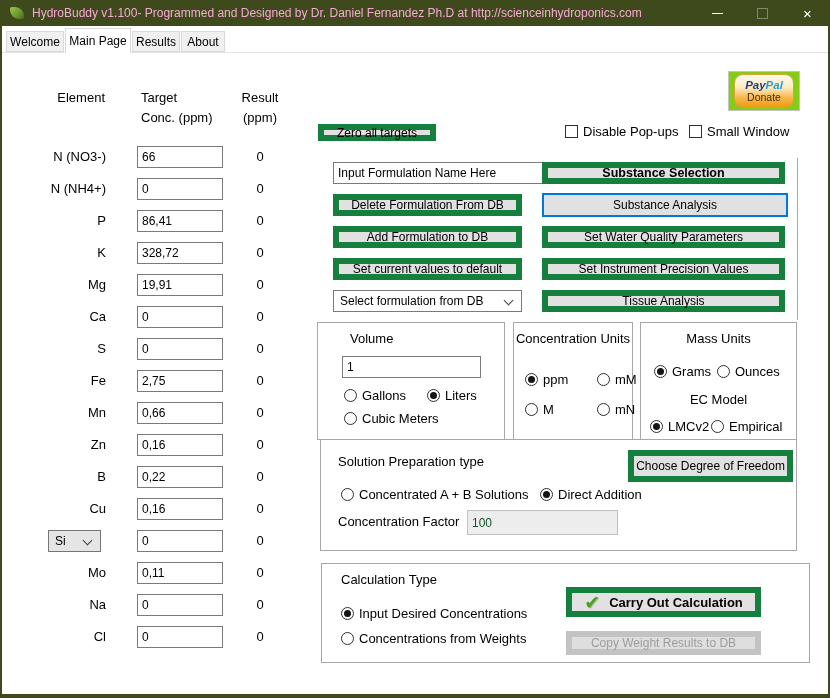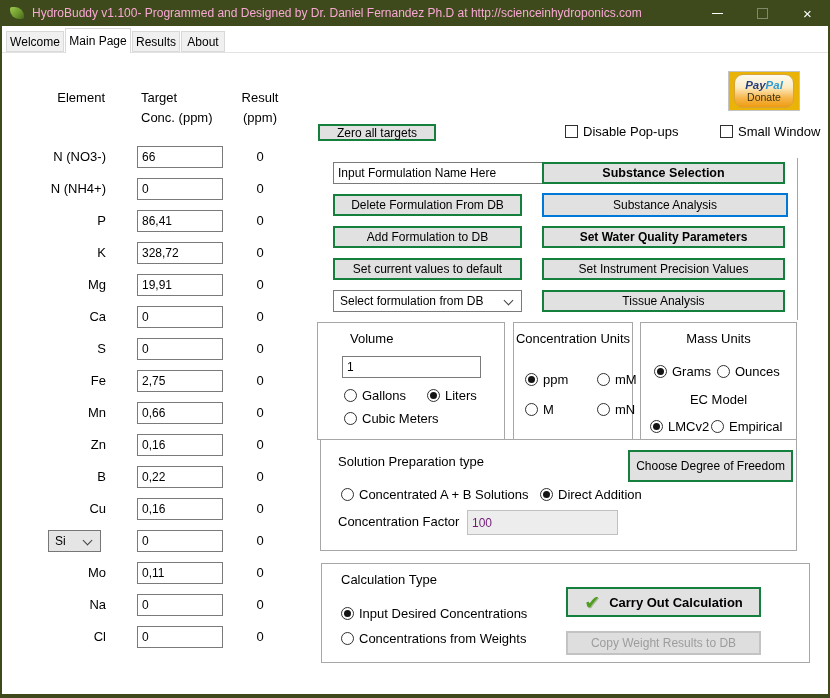--- a/index.html
+++ b/index.html
@@ -19,28 +19,28 @@
   .min-glyph{width:11px;height:0;border-top:1px solid #ffffff;}
   .max-glyph{width:9px;height:9px;border:1px solid rgba(255,255,255,0.35);}
   .close-glyph{color:#ffffff;font-size:15px;line-height:15px;}
   .edge{background:var(--titlebar,#3e4a1c);z-index:50;}
   
   .tabline{left:0;top:52px;width:830px;height:0;border-top:1px solid #e3e3e3;z-index:1;}
   .tab{position:absolute;background:#f0f0f0;border:1px solid #d9d9d9;box-sizing:border-box;
     font-size:12px;display:flex;align-items:center;justify-content:center;z-index:2;}
   .tab.active{background:#ffffff;border-bottom:none;z-index:3;}
   
-  .btn{background:#e1e1e1;border:2px solid #15803d;box-sizing:border-box;font-size:12px;
+  .btn{background:#e1e1e1;border:6px solid #15803d;box-sizing:border-box;font-size:12px;
     display:flex;align-items:center;justify-content:center;cursor:default;white-space:nowrap;}
   .btn.focus{border:2px solid var(--focus-border,#0078d7);}
   .btn.bold{font-weight:bold;font-size:12.5px;}
   .btn.disabled{color:#9d9d9d;background:#dedede;border-color:#c3c3c3;}
   .tinput{background:#fff;border:1px solid #7a7a7a;box-sizing:border-box;font-size:12px;
     padding:2px 4px;font-family:"Liberation Sans",sans-serif;color:#000;outline:none;}
-  .tinput.disabled{background:#ededed;border-color:#c0c0c0;color:#701a75;}
+  .tinput.disabled{background:#ededed;border-color:#c0c0c0;color:#14532d;}
   .combo{box-sizing:border-box;font-size:12px;display:flex;align-items:center;padding-left:6px;position:relative;}
   .combo.gray{background:#e5e5e5;border:1px solid #767676;}
   .combo.white{background:#ffffff;border:1px solid #7a7a7a;}
   .chev{position:absolute;right:9px;top:6px;width:6px;height:6px;
     border-right:1.5px solid #434343;border-bottom:1.5px solid #434343;transform:rotate(45deg);}
   .groupbox{border:1px solid #a7a7a7;box-sizing:border-box;background:transparent;}
   .radio-item{display:flex;align-items:center;gap:5px;font-size:13px;white-space:nowrap;}
   .radio{width:13px;height:13px;border:1px solid #2f2f2f;border-radius:50%;background:#fff;
     box-sizing:border-box;position:relative;flex:0 0 13px;}
   .radio.checked::after{content:"";position:absolute;left:2px;top:2px;right:2px;bottom:2px;
@@ -49,21 +49,21 @@
   .check-item{display:flex;align-items:center;gap:5px;font-size:13px;white-space:nowrap;}
   .lbl{font-size:13px;white-space:nowrap;}
   .hdr{font-size:13px;white-space:nowrap;}
   
   .el-row{position:absolute;left:0;width:310px;height:22px;}
   .el-label{position:absolute;left:18px;top:0;width:88px;text-align:right;line-height:22px;font-size:13px;white-space:nowrap;}
   .el-input{position:absolute;left:137px;top:0;width:86px;height:22px;}
   .el-result{position:absolute;left:239px;top:0;width:42px;text-align:center;line-height:22px;font-size:13px;}
   .si-combo{position:absolute;left:48px;top:0;width:53px;height:22px;}
   
-  .pp-outer{background:#eab308;border:1px solid #c4c4c4;box-sizing:border-box;padding:2px 5px;}
+  .pp-outer{background:#84cc16;border:1px solid #c4c4c4;box-sizing:border-box;padding:2px 5px;}
   .pp-inner{width:100%;height:100%;box-sizing:border-box;border:1px solid #d8a437;border-radius:9px;
     background:linear-gradient(180deg,#fdfaf0 0%,#fcecc4 38%,#f7b64a 72%,#ef9b12 100%);
     display:flex;flex-direction:column;align-items:center;justify-content:center;line-height:1.1;}
   .pp-brand{font-size:11.5px;font-weight:bold;font-style:italic;letter-spacing:0;}
   .pp-pay{color:var(--paypal-blue-dark,#253b80);}
   .pp-pal{color:var(--paypal-blue-light,#2e9bd6);}
   .pp-donate{font-size:10.5px;color:#3c3113;}
   
   .check-icon{color:var(--check-green,#4f9e1f);font-size:19px;margin-right:9px;
     text-shadow:1px 1px 0 rgba(60,110,20,0.35);}
@@ -193,21 +193,21 @@
     <span class="el-result">0</span>
   </div>
 
   <div class="abs btn" style="left:318px;top:124px;width:118px;height:17px;">
     <span>Zero all targets</span>
   </div>
   <div class="abs check-item" style="left:565px;top:124px;">
     <span class="checkbox"></span>
     <span>Disable Pop-ups</span>
   </div>
-  <div class="abs check-item" style="left:720px;top:124px;">
+  <div class="abs check-item" style="left:689px;top:124px;">
     <span class="checkbox"></span>
     <span>Small Window</span>
   </div>
   <div class="abs pp-outer" style="left:728px;top:71px;width:72px;height:40px;">
     <div class="pp-inner">
       <span class="pp-brand"><span class="pp-pay">Pay</span><span class="pp-pal">Pal</span></span>
       <span class="pp-donate">Donate</span>
     </div>
   </div>
 
@@ -225,21 +225,21 @@
     <span>Select formulation from DB</span>
     <span class="chev"></span>
   </div>
 
   <div class="abs btn bold" style="left:542px;top:162px;width:243px;height:22px;">
     <span>Substance Selection</span>
   </div>
   <div class="abs btn focus" style="left:542px;top:193px;width:246px;height:24px;">
     <span>Substance Analysis</span>
   </div>
-  <div class="abs btn" style="left:542px;top:226px;width:243px;height:22px;font-weight:bold;">
+  <div class="abs btn" style="left:542px;top:226px;width:243px;height:22px;">
     <span>Set Water Quality Parameters</span>
   </div>
   <div class="abs btn" style="left:542px;top:258px;width:243px;height:22px;">
     <span>Set Instrument Precision Values</span>
   </div>
   <div class="abs btn" style="left:542px;top:290px;width:243px;height:22px;">
     <span>Tissue Analysis</span>
   </div>
   <div class="abs vline" style="left:797px;top:158px;width:1px;height:162px;"></div>
 

